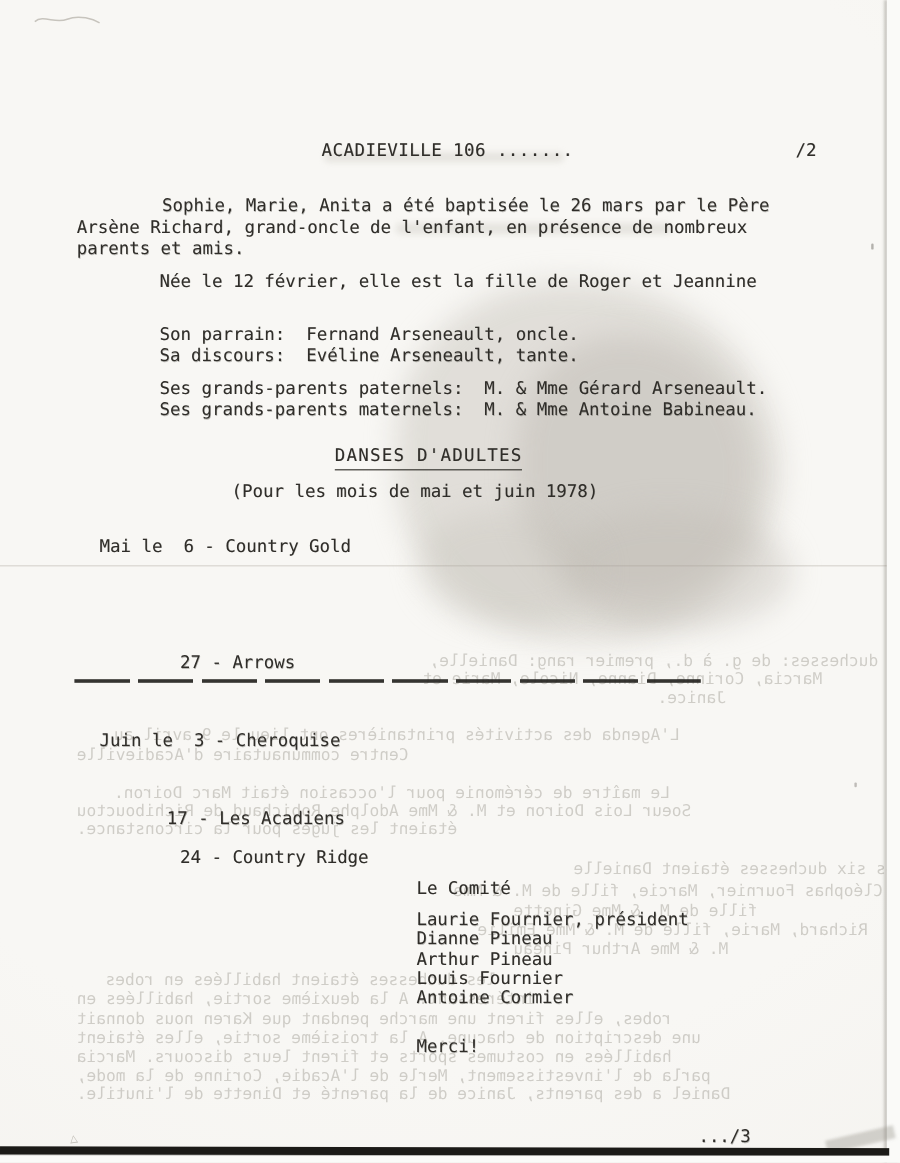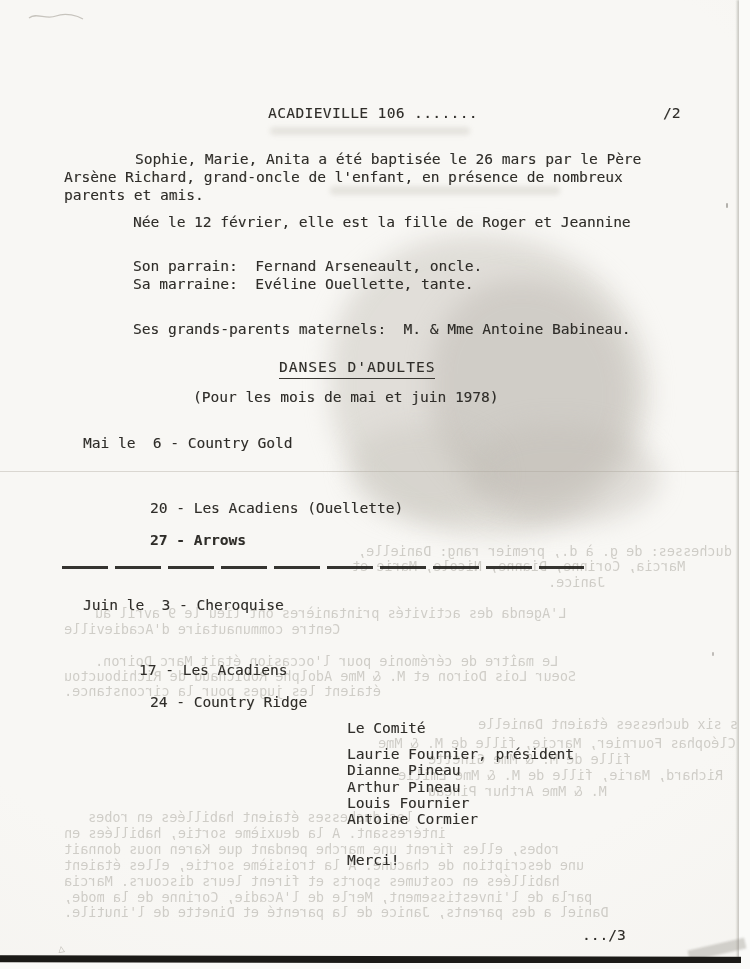--- a/index.html
+++ b/index.html
@@ -10,20 +10,21 @@
   }
   .paper {
     position:relative; width:750px; height:969px; overflow:hidden;
     background:radial-gradient(ellipse 130% 95% at 45% 40%, #f8f7f4 55%, #f2f0ec 100%);
   }
   
   .tline {
     position:absolute; white-space:pre;
     font-size:14.5px; line-height:18px; color:#2f2d29;
     text-shadow:0.4px 0.4px 0.5px rgba(47,45,41,0.30);
+    margin-top:13px;
   }
   .uline {
     border-bottom:1.6px solid #3a3834; padding-bottom:1.5px; letter-spacing:1.05px;
   }
   .title-spacing { letter-spacing:0.4px; }
   
   .ghostline {
     position:absolute; white-space:pre; transform:scaleX(-1);
     font-size:13.5px; line-height:16px; color:#a7a49c; opacity:0.5;
     filter:blur(0.45px);
@@ -95,30 +96,30 @@
   <div class="tline title-spacing" style="left:268px;top:104px;">ACADIEVILLE 106 .......</div>
   <div class="tline" style="left:663px;top:104px;">/2</div>
 
   <div class="tline" style="left:135px;top:150px;">Sophie, Marie, Anita a été baptisée le 26 mars par le Père</div>
   <div class="tline" style="left:64px;top:168px;">Arsène Richard, grand-oncle de l'enfant, en présence de nombreux</div>
   <div class="tline" style="left:64px;top:186px;">parents et amis.</div>
 
   <div class="tline" style="left:133px;top:213px;">Née le 12 février, elle est la fille de Roger et Jeannine</div>
 
   <div class="tline" style="left:133px;top:257px;">Son parrain:  Fernand Arseneault, oncle.</div>
-  <div class="tline" style="left:133px;top:275px;">Sa marraine:  Evéline Ouellette, tante.</div>
+  <div class="tline" style="left:133px;top:275px;">Sa discours:  Evéline Arseneault, tante.</div>
 
+  <div class="tline" style="left:133px;top:302px;">Ses grands-parents paternels:  M. &amp; Mme Gérard Arseneault.</div>
   <div class="tline" style="left:133px;top:320px;">Ses grands-parents maternels:  M. &amp; Mme Antoine Babineau.</div>
 
   <div class="tline uline" style="left:279px;top:358px;">DANSES D'ADULTES</div>
   <div class="tline" style="left:193px;top:388px;">(Pour les mois de mai et juin 1978)</div>
 
   <div class="tline" style="left:83px;top:434px;">Mai le  6 - Country Gold</div>
-  <div class="tline" style="left:150px;top:499px;">20 - Les Acadiens (Ouellette)</div>
-  <div class="tline" style="left:150px;top:531px;font-weight:bold;">27 - Arrows</div>
+  <div class="tline" style="left:150px;top:531px;">27 - Arrows</div>
 
   <div class="sep" style="left:62px;top:566px;width:522px;"></div>
 
   <div class="tline" style="left:83px;top:596px;">Juin le  3 - Cheroquise</div>
   <div class="tline" style="left:139px;top:661px;">17 - Les Acadiens</div>
   <div class="tline" style="left:150px;top:693px;">24 - Country Ridge</div>
 
   <div class="tline" style="left:347px;top:719px;">Le Comité</div>
   <div class="tline" style="left:347px;top:746px;line-height:16.3px;">Laurie Fournier, président</div>
   <div class="tline" style="left:347px;top:762px;line-height:16.3px;">Dianne Pineau</div>

